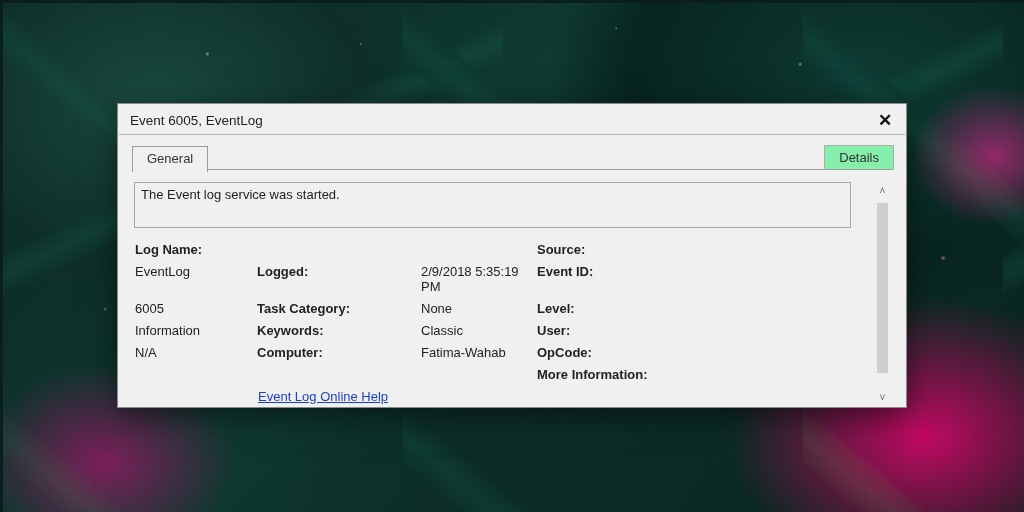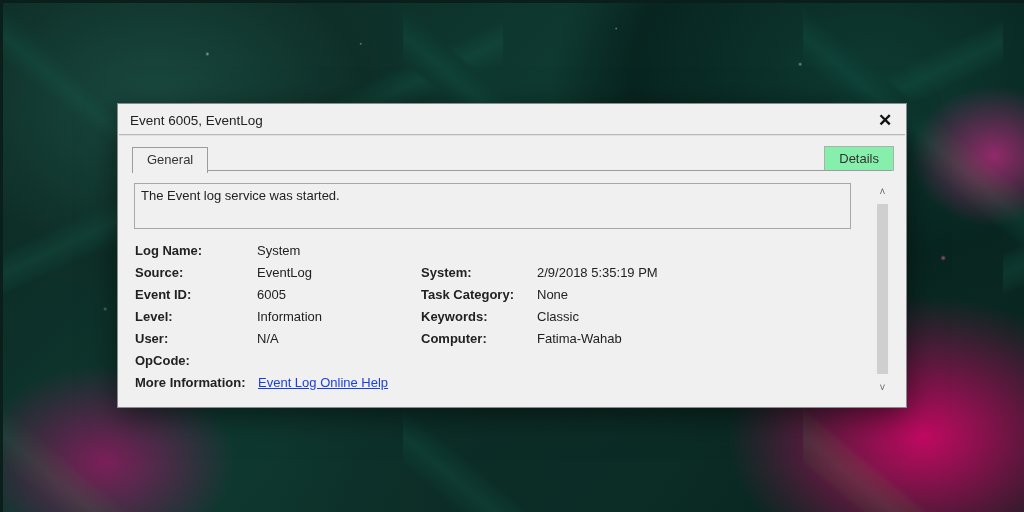--- a/index.html
+++ b/index.html
@@ -182,27 +182,26 @@
     <div class="tab-underline"></div>
   </div>
 
   <div class="tab-panel">
     <div class="panel-left">
 
       <div class="desc-box">The Event log service was started.</div>
 
       <div class="fields">
         <div class="fld-label">Log Name:</div>
-        <div>System</div>
         <div></div>
         <div></div>
 
         <div class="fld-label">Source:</div>
         <div>EventLog</div>
-        <div class="fld-label">System:</div>
+        <div class="fld-label">Logged:</div>
         <div>2/9/2018 5:35:19 PM</div>
 
         <div class="fld-label">Event ID:</div>
         <div>6005</div>
         <div class="fld-label">Task Category:</div>
         <div>None</div>
 
         <div class="fld-label">Level:</div>
         <div>Information</div>
         <div class="fld-label">Keywords:</div>

